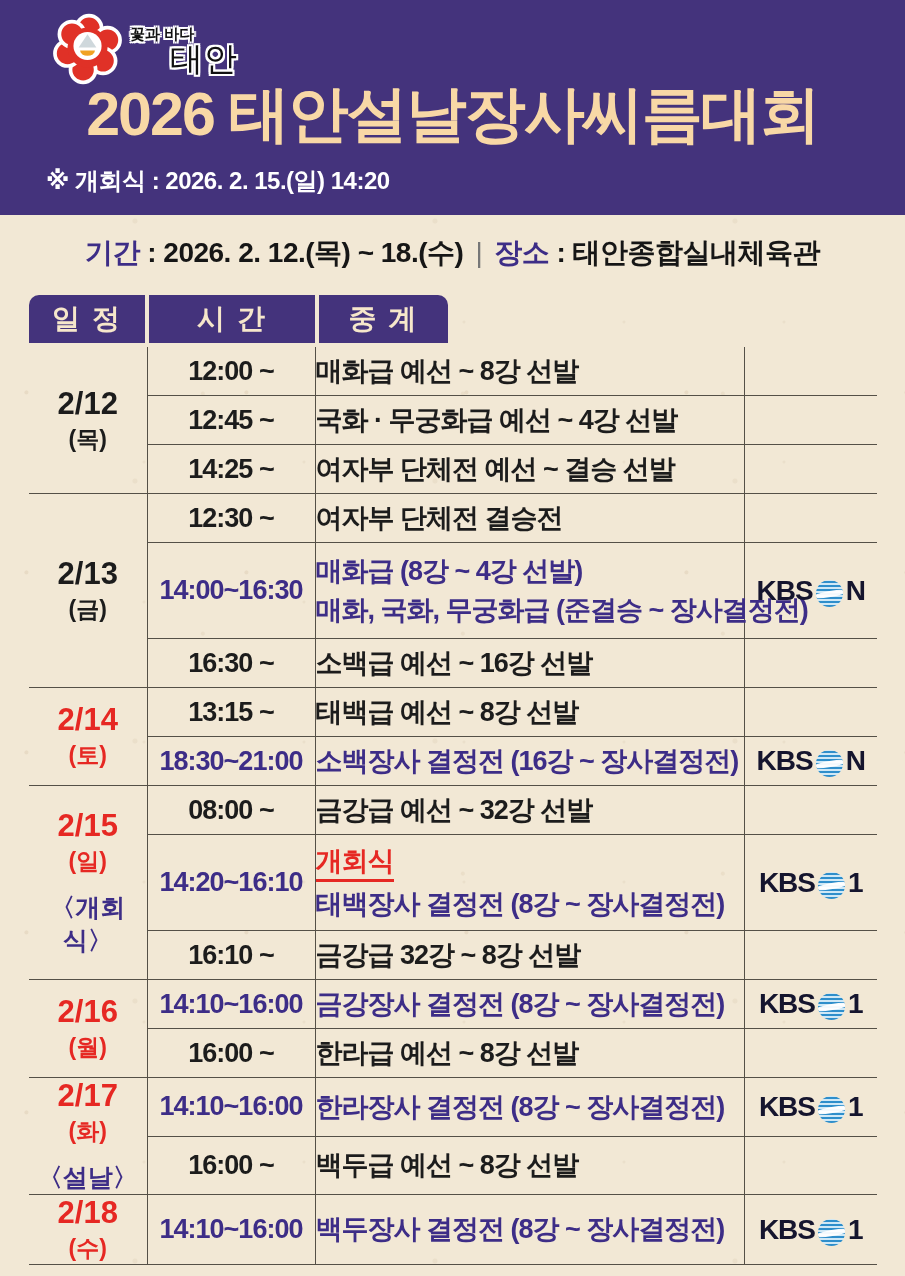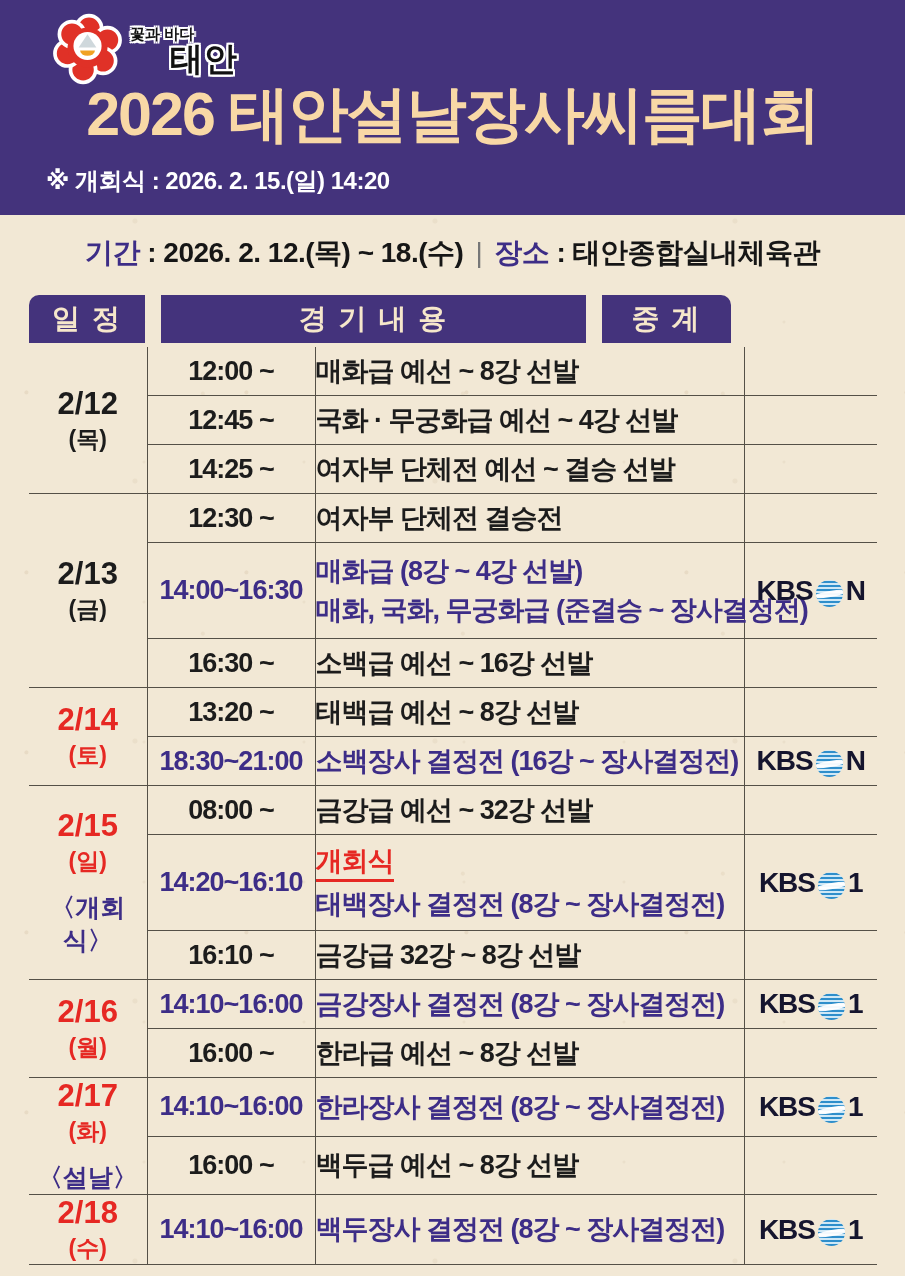--- a/index.html
+++ b/index.html
@@ -13,35 +13,35 @@
       radial-gradient(circle at 90% 30%, rgba(120,90,50,.06) 1px, transparent 2px);
     background-size:220px 180px,260px 240px,300px 260px,160px 140px;
     font-family:"Liberation Sans","DejaVu Sans",sans-serif;
   }
   .hdr{position:absolute;top:0;left:0;width:905px;height:215px;background:#44337c;}
   .logo{position:absolute;top:12px;left:52px;display:flex;align-items:center;gap:4px;}
   .logo svg{width:74px;height:74px;}
   .logo-text{display:flex;flex-direction:column;line-height:1.05;padding-top:4px;}
   .outline-w{text-shadow:-2px -2px 0 #fff,2px -2px 0 #fff,-2px 2px 0 #fff,2px 2px 0 #fff,0 -2px 0 #fff,0 2px 0 #fff,-2px 0 0 #fff,2px 0 0 #fff;}
   .logo-tagline{font-size:15px;font-weight:900;color:#111;}
-  .logo-name{font-size:33px;font-weight:700;color:#111;letter-spacing:1px;padding-left:40px;}
+  .logo-name{font-size:33px;font-weight:400;color:#111;letter-spacing:1px;padding-left:40px;}
   .campaign{position:absolute;top:18px;right:40px;text-align:right;line-height:1.15;}
   .campaign-line1{color:#fff;font-weight:800;font-size:17px;letter-spacing:0px;}
   .campaign-line2{margin-top:3px;white-space:nowrap;}
   .slogan-garden{color:#2f9e49;font-weight:900;font-size:29px;font-style:italic;}
   .slogan-taean{color:#f05a28;font-weight:900;font-size:34px;font-style:italic;margin-left:8px;}
   .title{position:absolute;top:74px;left:0;width:100%;text-align:center;
     font-size:61px;font-weight:900;color:#f8d8a6;letter-spacing:-2px;white-space:nowrap;}
   .opening{position:absolute;top:165px;left:46px;color:#ffffff;font-weight:800;font-size:24px;letter-spacing:-0.5px;}
   .info{position:absolute;top:234px;left:0;width:100%;text-align:center;font-size:28px;font-weight:800;color:#161616;letter-spacing:-0.5px;}
   .info .lbl{color:#3d2d87;}
   .info .sep{color:#777;margin:0 12px;font-weight:400;}
 
   .table-wrap{position:absolute;top:295px;left:29px;width:848px;}
-  .thead{display:flex;gap:16px;height:48px;margin-bottom:4px;}
+  .thead{display:flex;gap:4px;height:48px;margin-bottom:4px;}
   .th{background:#44337c;color:#f6e7cb;font-weight:800;font-size:28px;
       display:flex;align-items:center;justify-content:center;letter-spacing:2px;}
   .th0{width:116px;border-top-left-radius:10px;}
   .th1{width:166px;}
   .th2{width:425px;}
   .th3{width:129px;border-top-right-radius:10px;}
 
   table.sched{border-collapse:collapse;table-layout:fixed;width:848px;}
   table.sched col.c0{width:118px;} table.sched col.c1{width:168px;}
   table.sched col.c2{width:429px;} table.sched col.c3{width:133px;}
@@ -96,21 +96,21 @@
     <div class="opening">※ 개회식 : 2026. 2. 15.(일) 14:20</div>
   </div>
 
   <div class="info">
     <span class="lbl">기간</span><span> : </span><span>2026. 2. 12.(목) ~ 18.(수)</span><span class="sep">|</span><span class="lbl">장소</span><span> : </span><span>태안종합실내체육관</span>
   </div>
 
   <div class="table-wrap">
     <div class="thead" id="thead">
         <div class="th th0">일 정</div>
-        <div class="th th2">경 기 내 용</div>
+        <div class="th th1">시 간</div>
         <div class="th th3">중 계</div>
       </div>
     <table class="sched">
       <colgroup>
           <col class="c0">
           <col class="c1">
           <col class="c2">
           <col class="c3">
         </colgroup>
       <tbody id="tbody">
@@ -167,21 +167,21 @@
             <td class="content-cell">
               <div class="content-line c-black">소백급 예선 ~ 16강 선발</div>
             </td>
             <td class="bc-cell"></td>
           </tr>
           <tr>
             <td class="date-cell" rowspan="2">
               <div class="date-big c-red">2/14</div>
               <div class="date-day c-red">(토)</div>
             </td>
-            <td class="time-cell c-black" style="height: 48px;">13:20 ~</td>
+            <td class="time-cell c-black" style="height: 48px;">13:15 ~</td>
             <td class="content-cell">
               <div class="content-line c-black">태백급 예선 ~ 8강 선발</div>
             </td>
             <td class="bc-cell"></td>
           </tr>
           <tr>
             <td class="time-cell c-purple" style="height: 48px;">18:30~21:00</td>
             <td class="content-cell">
               <div class="content-line c-purple">소백장사 결정전 (16강 ~ 장사결정전)</div>
             </td>

